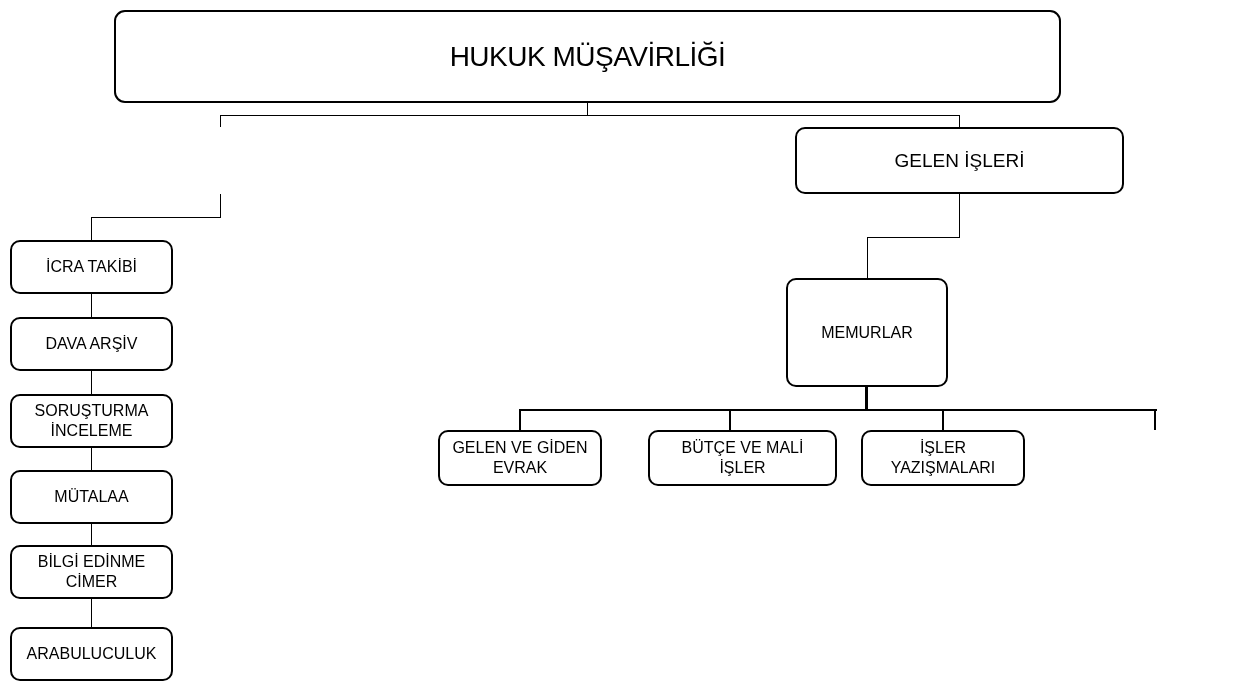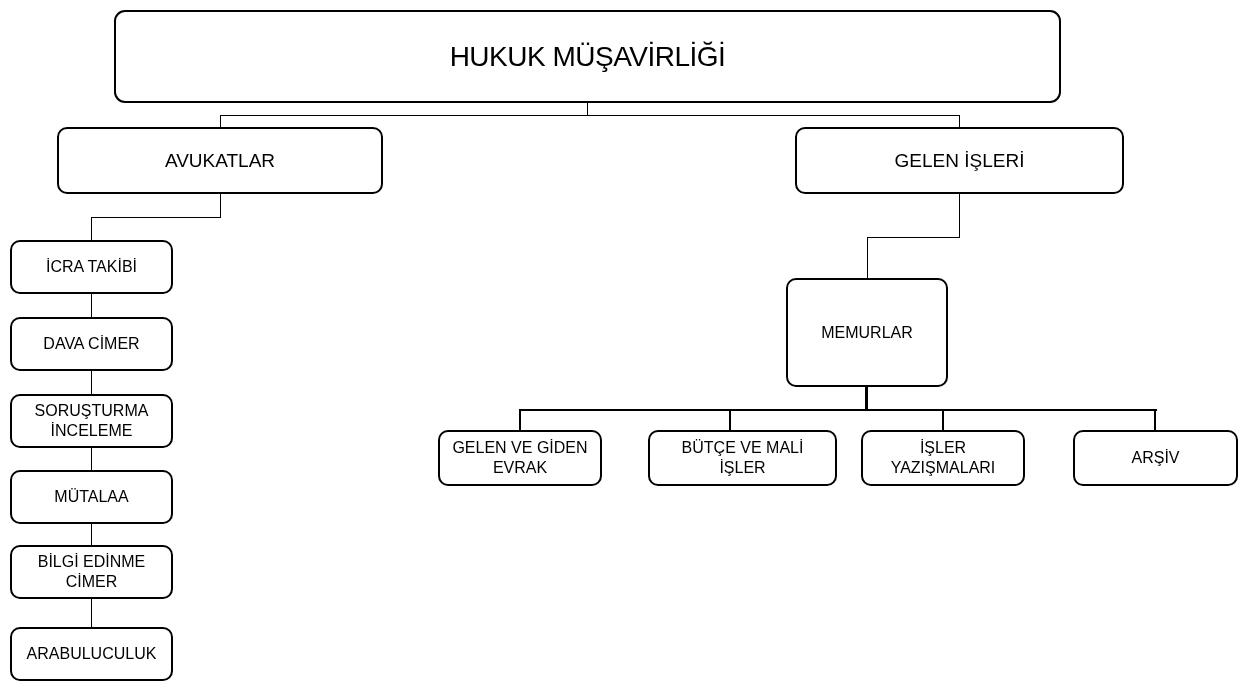--- a/index.html
+++ b/index.html
@@ -42,45 +42,43 @@
   .h2{height:2px;}
   .v3{width:3px;}
 </style>
 </head>
 <body>
 
 <div id="canvas">
 
   <div class="node root" style="left:114px;top:10px;width:947px;height:93px">HUKUK MÜŞAVİRLİĞİ</div>
 
-  <div class="node lvl2" style="left:57px;top:127px;width:326px;height:67px">AVUKATLAR</div>
 
   <div class="node lvl2" style="left:795px;top:127px;width:329px;height:67px">GELEN İŞLERİ</div>
 
   <div class="node" style="left:10px;top:240px;width:163px;height:54px">İCRA TAKİBİ</div>
 
-  <div class="node" style="left:10px;top:317px;width:163px;height:54px">DAVA CİMER</div>
+  <div class="node" style="left:10px;top:317px;width:163px;height:54px">DAVA ARŞİV</div>
 
   <div class="node" style="left:10px;top:394px;width:163px;height:54px">SORUŞTURMA İNCELEME</div>
 
   <div class="node" style="left:10px;top:470px;width:163px;height:54px">MÜTALAA</div>
 
   <div class="node" style="left:10px;top:545px;width:163px;height:54px">BİLGİ EDİNME CİMER</div>
 
   <div class="node" style="left:10px;top:627px;width:163px;height:54px">ARABULUCULUK</div>
 
   <div class="node" style="left:786px;top:278px;width:162px;height:109px">MEMURLAR</div>
 
   <div class="node" style="left:438px;top:430px;width:164px;height:56px">GELEN VE GİDEN EVRAK</div>
 
   <div class="node" style="left:648px;top:430px;width:189px;height:56px">BÜTÇE VE MALİ İŞLER</div>
 
   <div class="node" style="left:861px;top:430px;width:164px;height:56px">İŞLER YAZIŞMALARI</div>
 
-  <div class="node" style="left:1073px;top:430px;width:165px;height:56px">ARŞİV</div>
 
   <div class="line v" style="left:587px;top:103px;height:13px"></div>
   <div class="line h" style="left:220px;top:115px;width:740px"></div>
   <div class="line v" style="left:220px;top:115px;height:12px"></div>
   <div class="line v" style="left:959px;top:115px;height:12px"></div>
 
   <div class="line v" style="left:220px;top:194px;height:24px"></div>
   <div class="line h" style="left:91px;top:217px;width:130px"></div>
   <div class="line v" style="left:91px;top:217px;height:23px"></div>
   <div class="line v" style="left:91px;top:294px;height:23px"></div>

